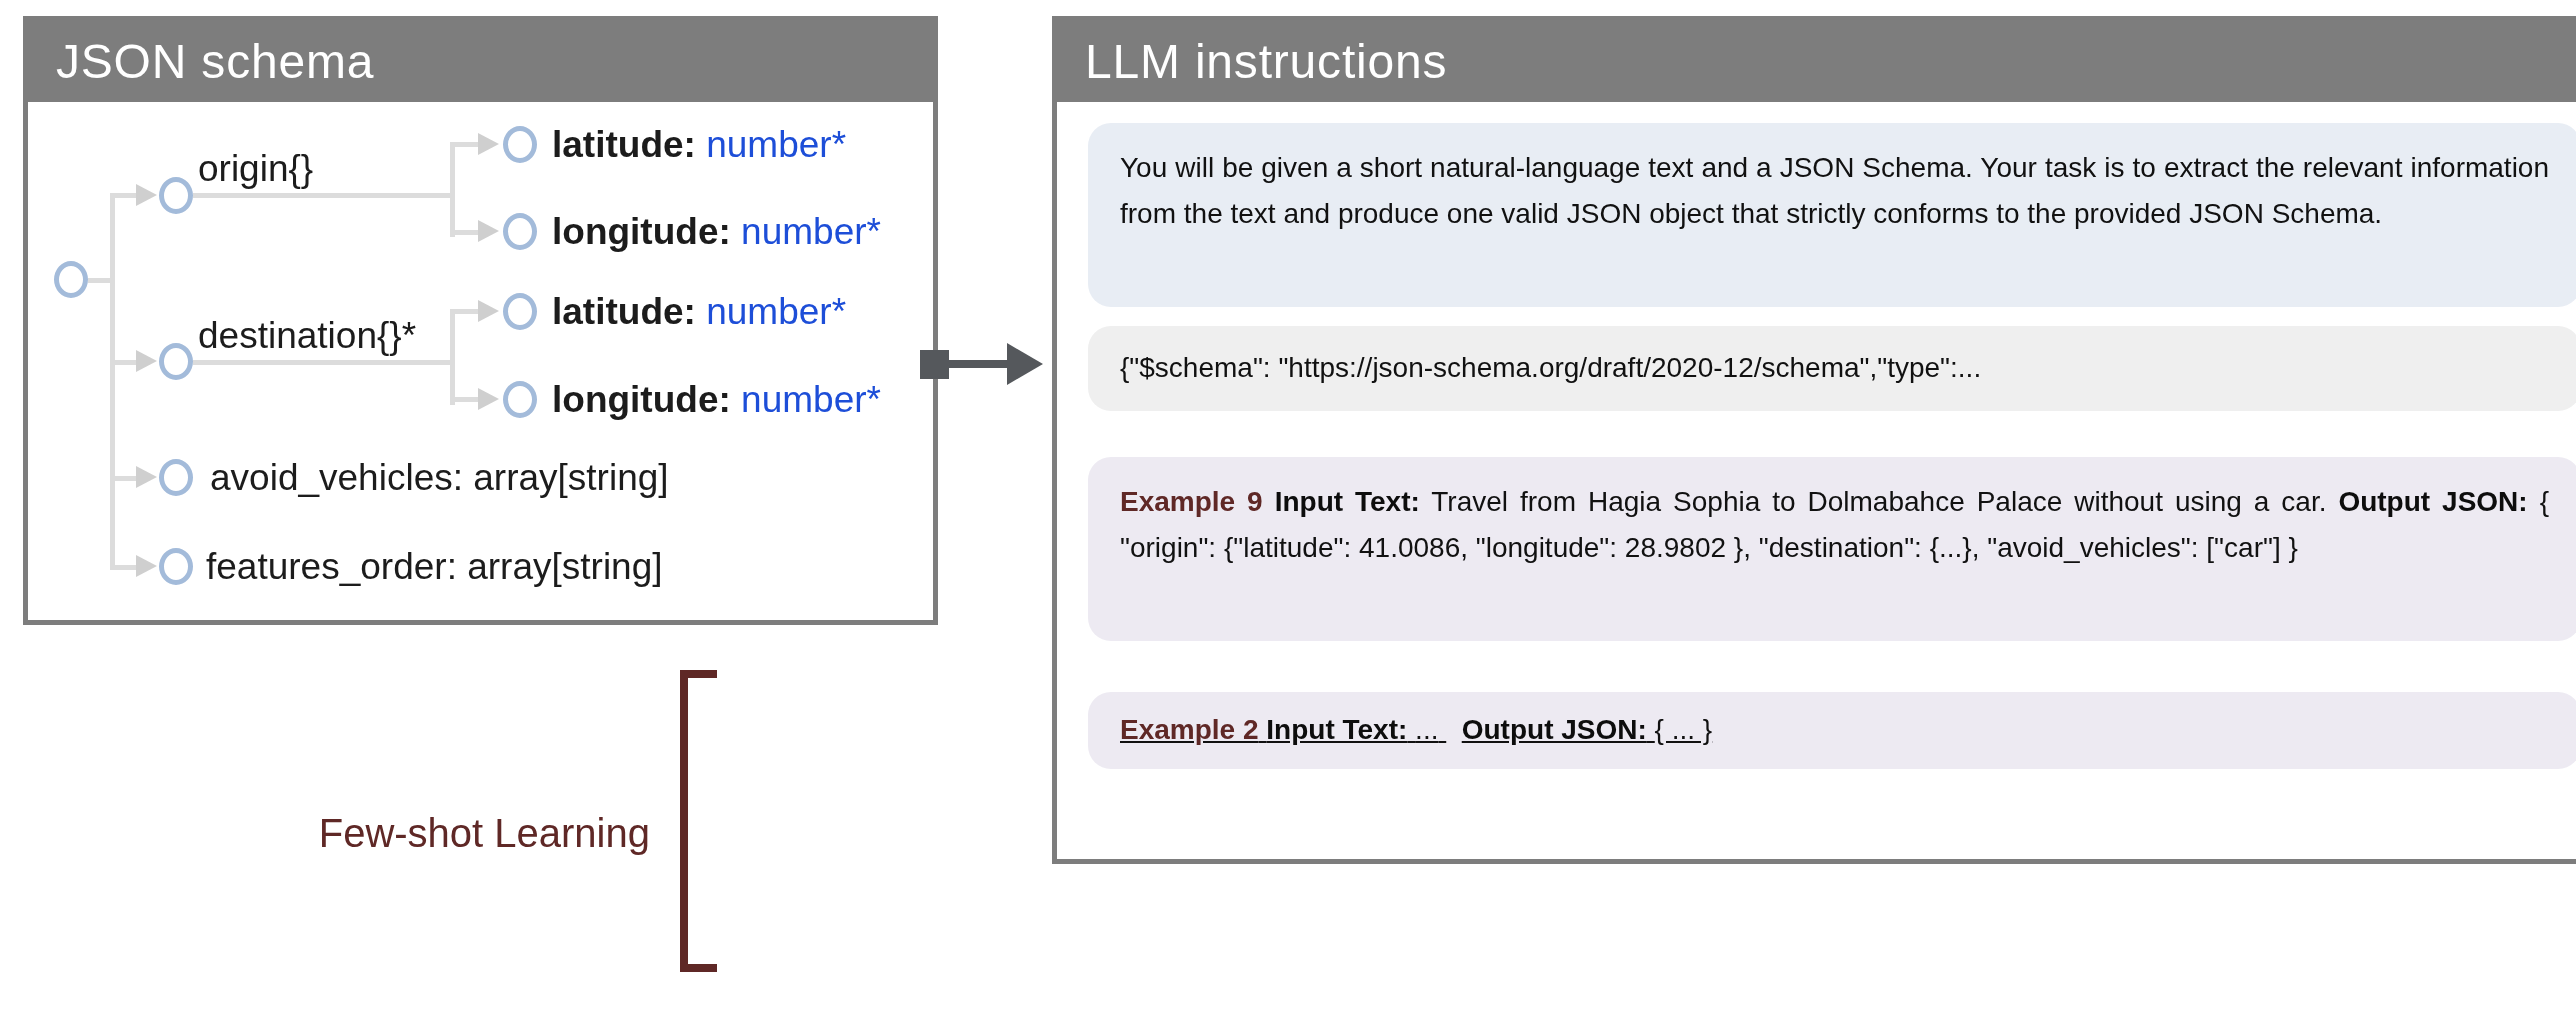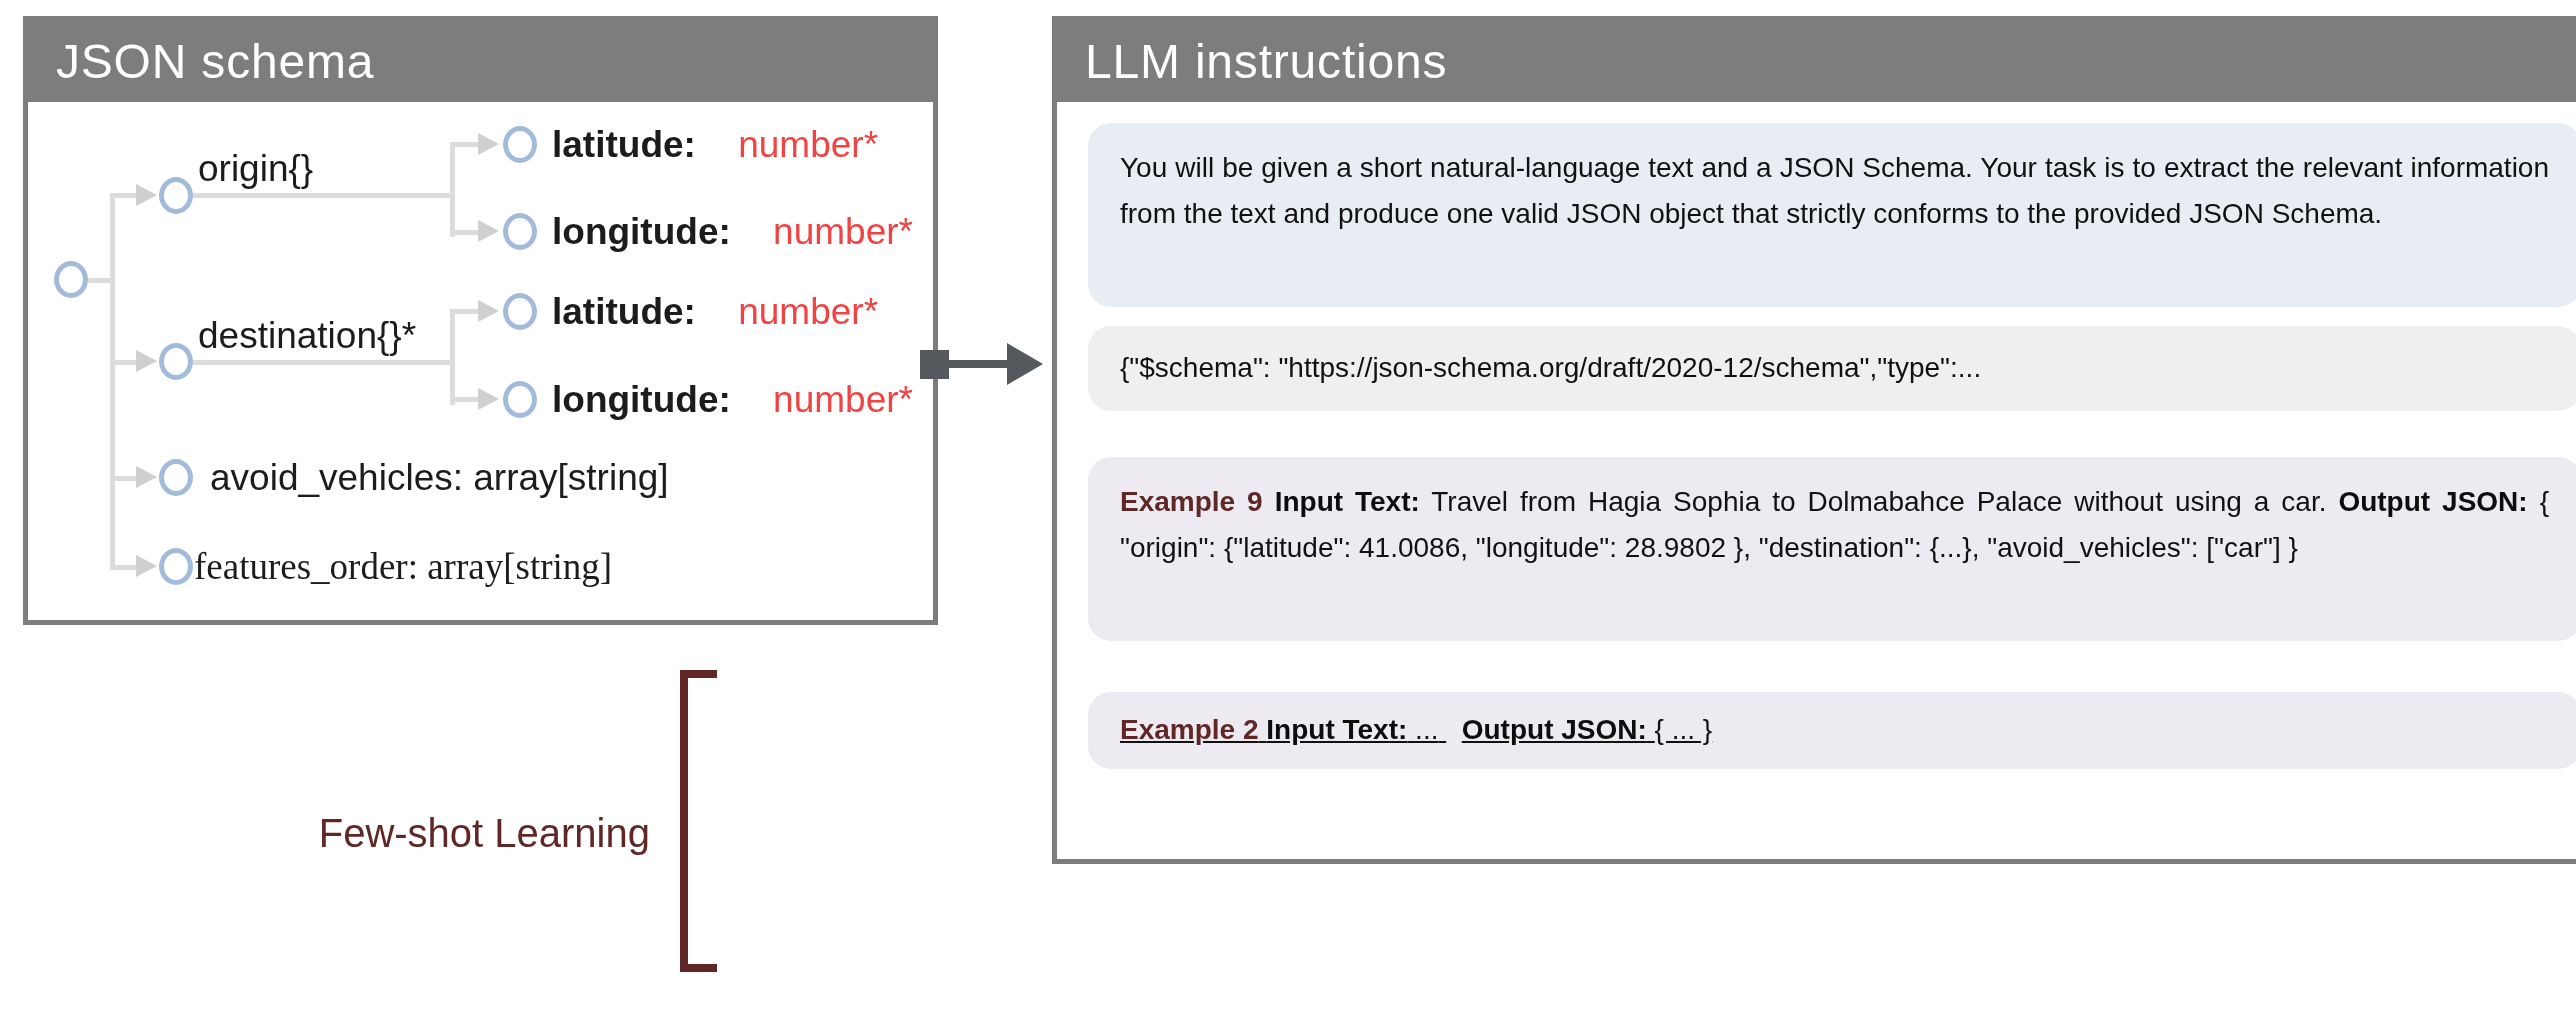--- a/index.html
+++ b/index.html
@@ -38,21 +38,21 @@
   }
   .arr{
     position:absolute;width:0;height:0;
     border-top:11.6px solid transparent;border-bottom:11.6px solid transparent;
     border-left:21.7px solid #cfcfcf;
   }
   .tlabel{
     position:absolute;font-size:37px;line-height:37px;color:#1c1c1c;white-space:nowrap;
   }
   .prop{font-weight:bold;}
-  .ptype{color:#ef4444;margin-left:32px;}
+  .ptype{color:#1d4ed8;}
   
   .sq{position:absolute;left:920px;top:350px;width:29px;height:29px;background:#55585c;}
   .aline{position:absolute;left:934px;top:360px;width:77px;height:7.7px;background:#55585c;}
   .ahead{
     position:absolute;left:1007px;top:343px;width:0;height:0;
     border-top:21px solid transparent;border-bottom:21px solid transparent;
     border-left:36px solid #55585c;
   }
   
   .br{position:absolute;background:#5f2826;}
@@ -104,21 +104,21 @@
   <div class="node" style="left:503px;top:293px;"></div>
   <div class="node" style="left:503px;top:381px;"></div>
 
   <div class="tlabel" style="left:198px;top:150px;">origin{}</div>
   <div class="tlabel" style="left:198px;top:317px;">destination{}*</div>
   <div class="tlabel" style="left:552px;top:126px;"><span class="prop">latitude:</span> <span class="ptype">number*</span></div>
   <div class="tlabel" style="left:552px;top:213px;"><span class="prop">longitude:</span> <span class="ptype">number*</span></div>
   <div class="tlabel" style="left:552px;top:293px;"><span class="prop">latitude:</span> <span class="ptype">number*</span></div>
   <div class="tlabel" style="left:552px;top:381px;"><span class="prop">longitude:</span> <span class="ptype">number*</span></div>
   <div class="tlabel" style="left:210px;top:459px;">avoid_vehicles: array[string]</div>
-  <div class="tlabel" style="left:194px;top:548px;font-family:Liberation Serif, serif;">features_order: array[string]</div>
+  <div class="tlabel" style="left:206px;top:548px;">features_order: array[string]</div>
 </div>
 
 <div>
   <div class="sq"></div>
   <div class="aline"></div>
   <div class="ahead"></div>
 </div>
 
 <div class="panel" id="right-panel">
   <div class="panel-header">LLM instructions</div>

